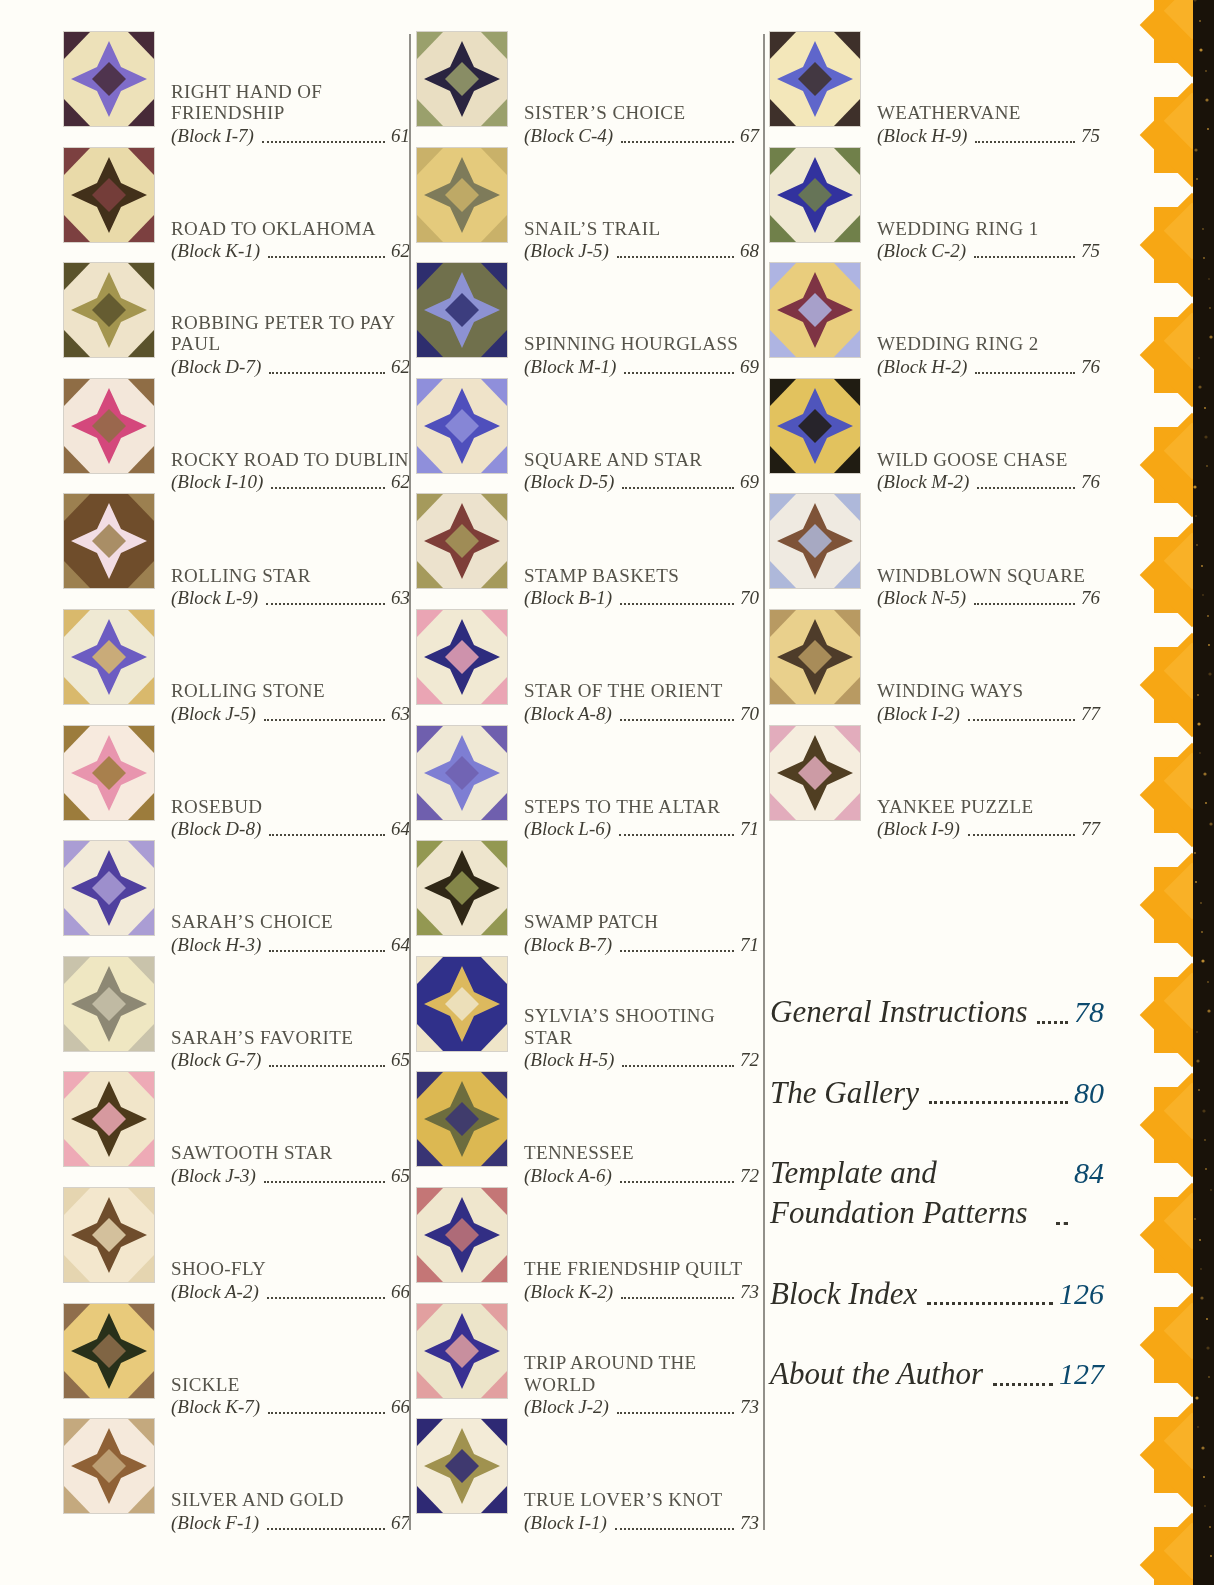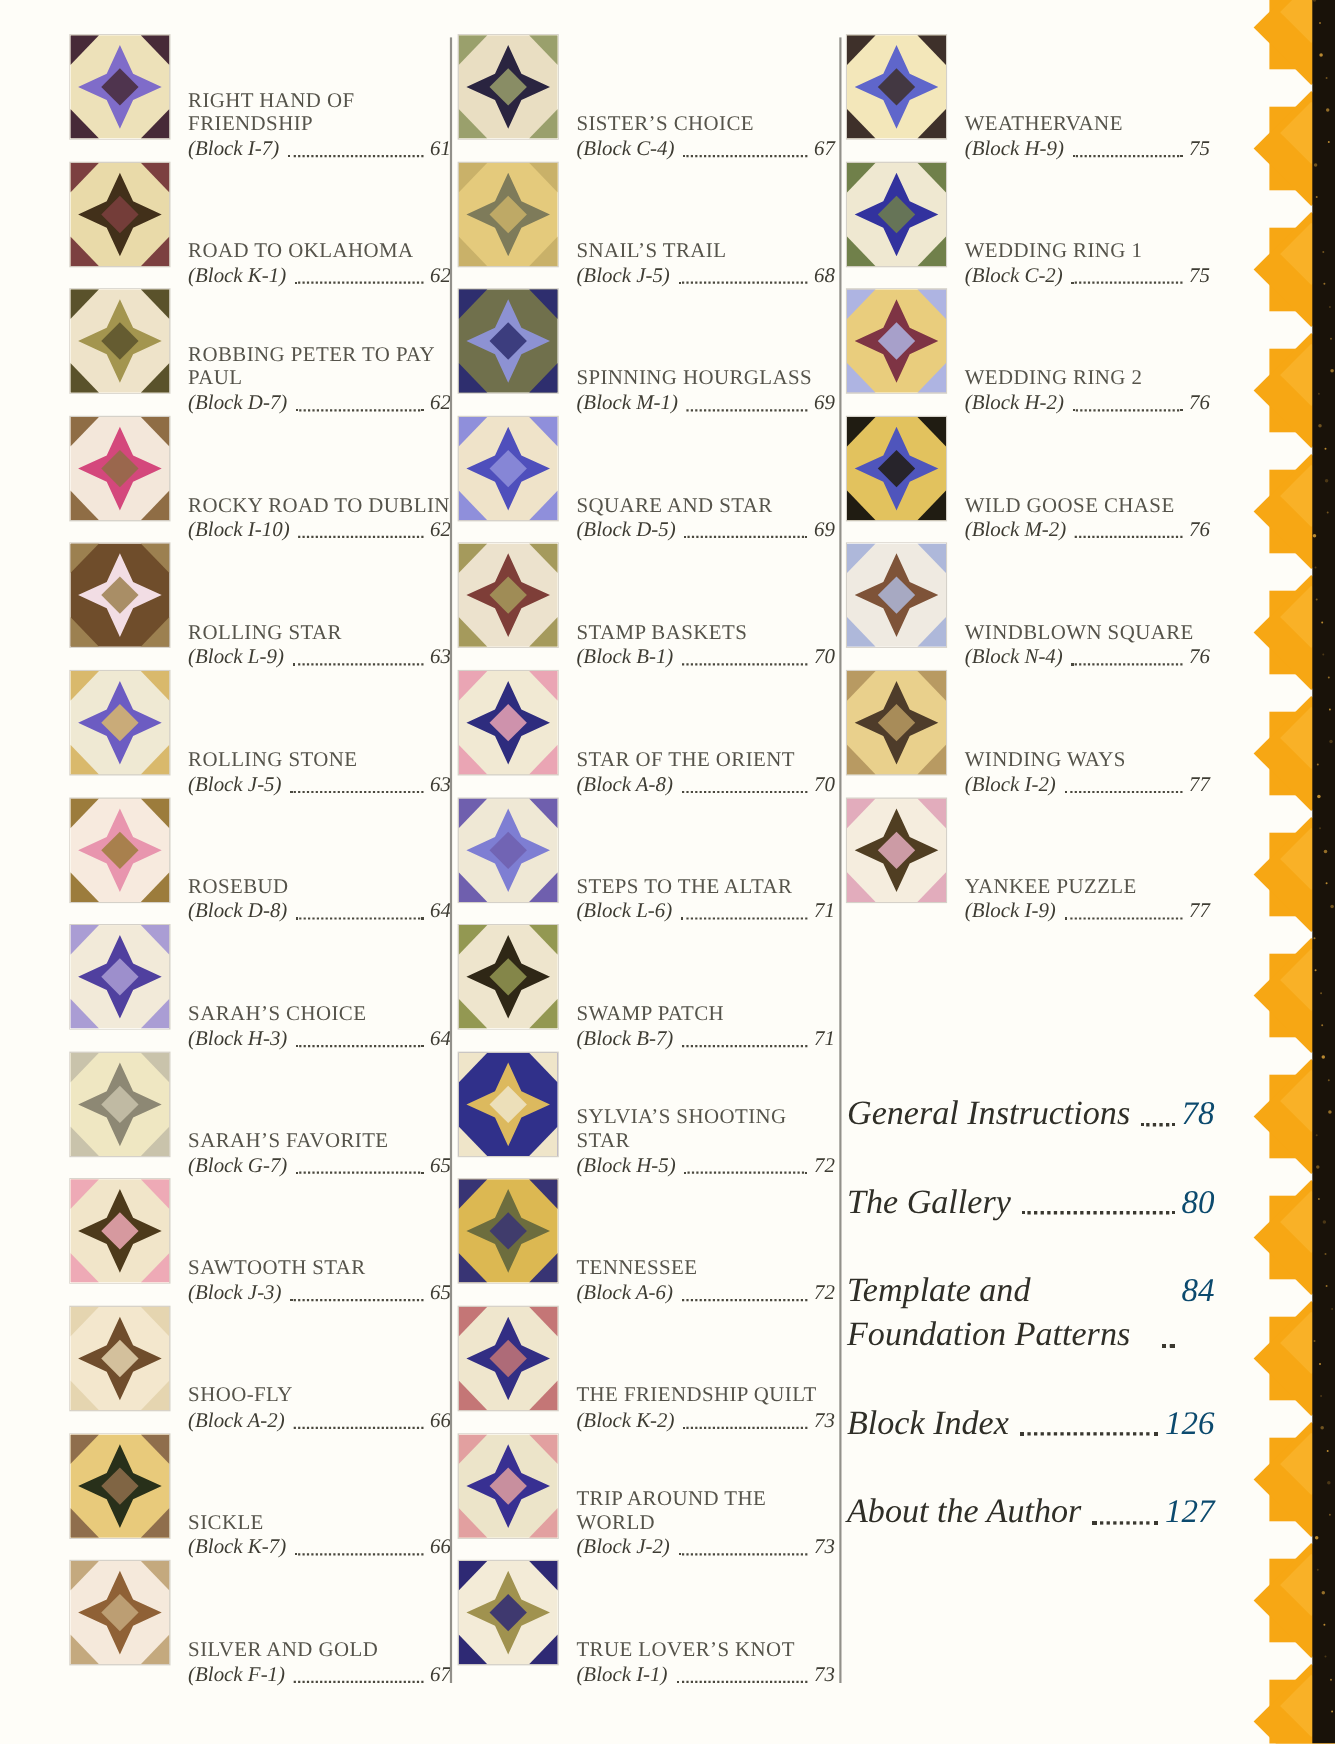--- a/index.html
+++ b/index.html
@@ -641,21 +641,21 @@
       <path class="t-c1" d="M0,0 L26,0 L0,27 Z" fill="#aeb8da"></path>
       <path class="t-c2" d="M90,0 L90,27 L64,0 Z" fill="#aeb8da"></path>
       <path class="t-c3" d="M0,94 L0,67 L26,94 Z" fill="#aeb8da"></path>
       <path class="t-c4" d="M90,94 L64,94 L90,67 Z" fill="#aeb8da"></path>
       <polygon class="t-star" points="45,9 57,35 83,47 57,59 45,85 33,59 7,47 33,35" fill="#7e5338"></polygon>
       <rect class="t-center" x="33" y="35" width="24" height="24" transform="rotate(45 45 47)" fill="#aeb8da" opacity="0.85"></rect>
     </svg>
     <div class="txt">
       <div class="title">Windblown Square</div>
       <div class="leader">
-        <span class="code">(Block N-4)</span>
+        <span class="code">(Block N-5)</span>
         <span class="dots"></span>
         <span class="pg">76</span>
       </div>
     </div>
   </div>
 
   <div class="entry">
     <svg class="thumb" viewBox="0 0 90 94" preserveAspectRatio="none">
       <rect class="t-bg" x="0" y="0" width="90" height="94" fill="#e9d08c"></rect>
       <path class="t-c1" d="M0,0 L26,0 L0,27 Z" fill="#b89a62"></path>

